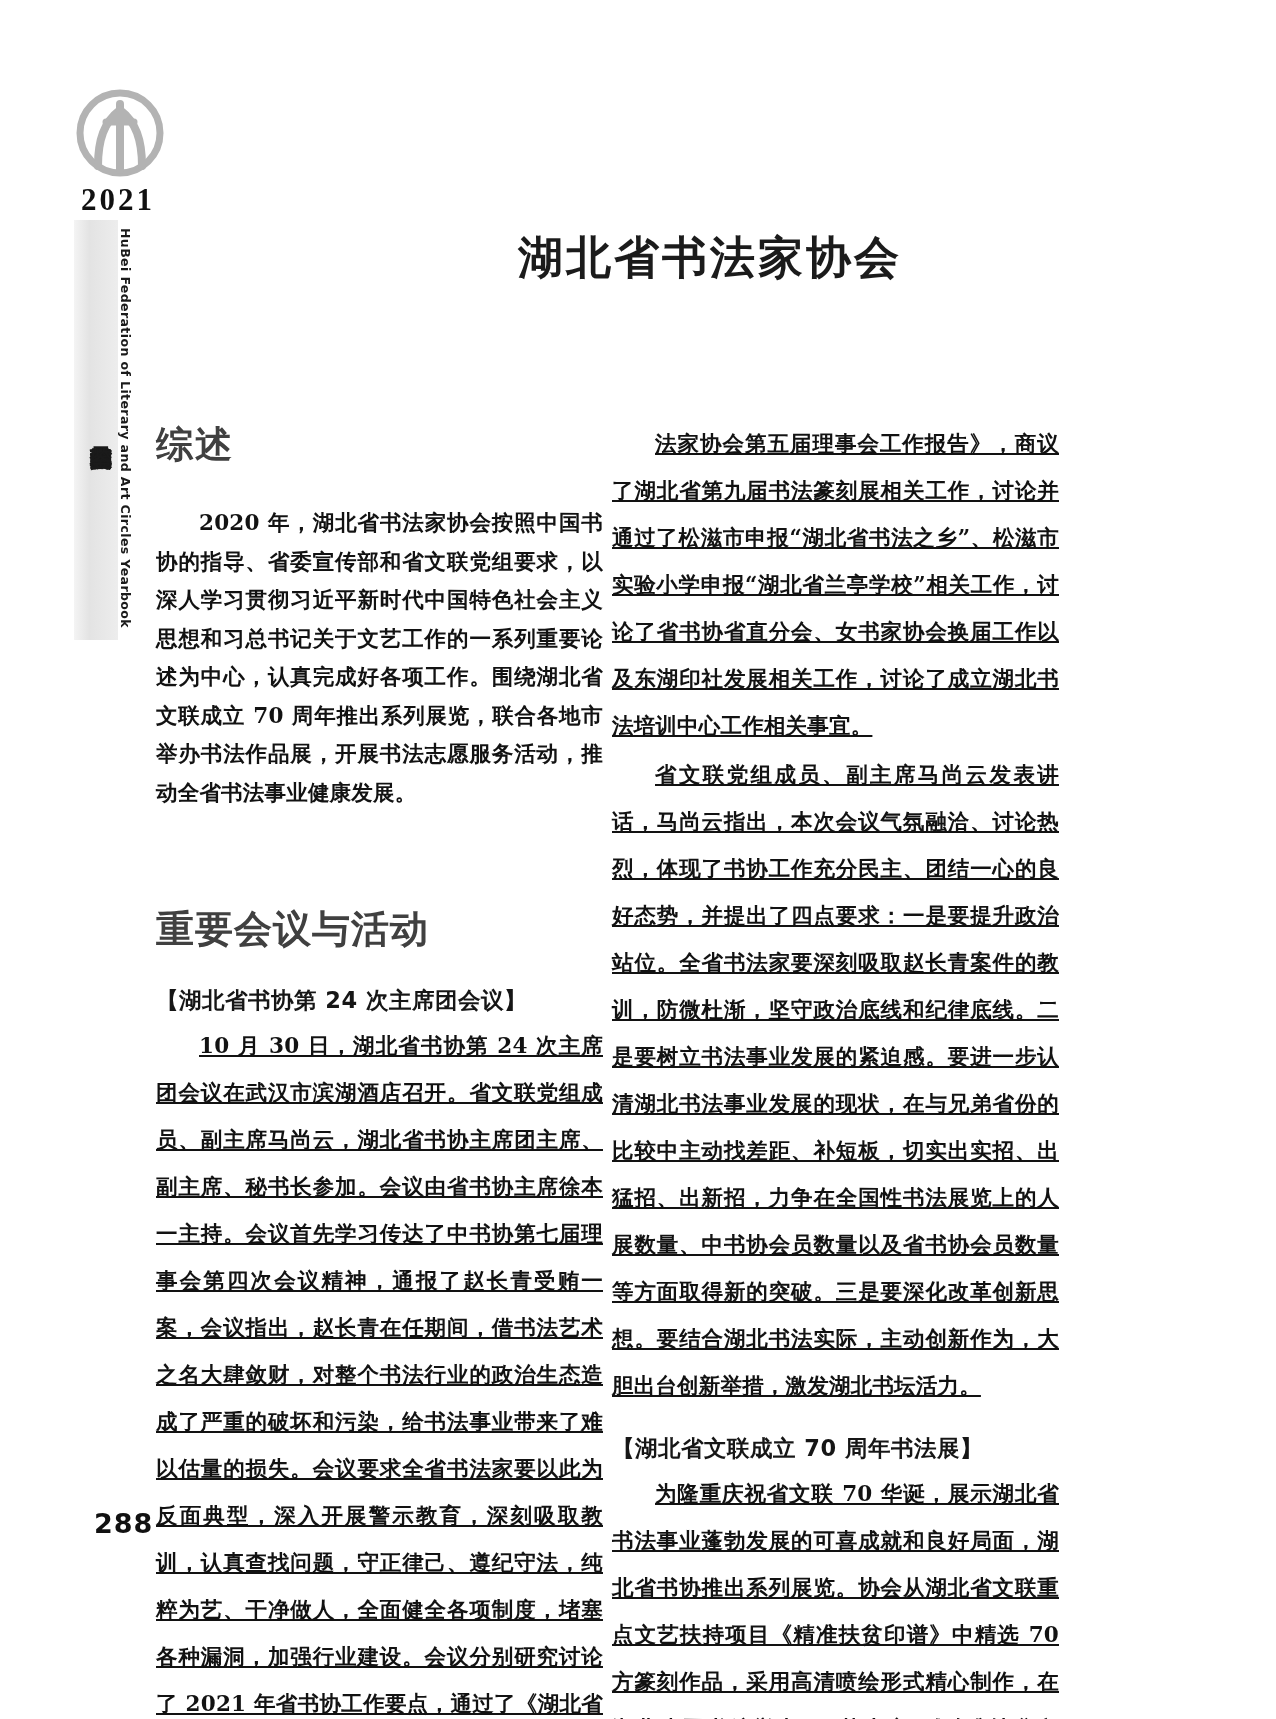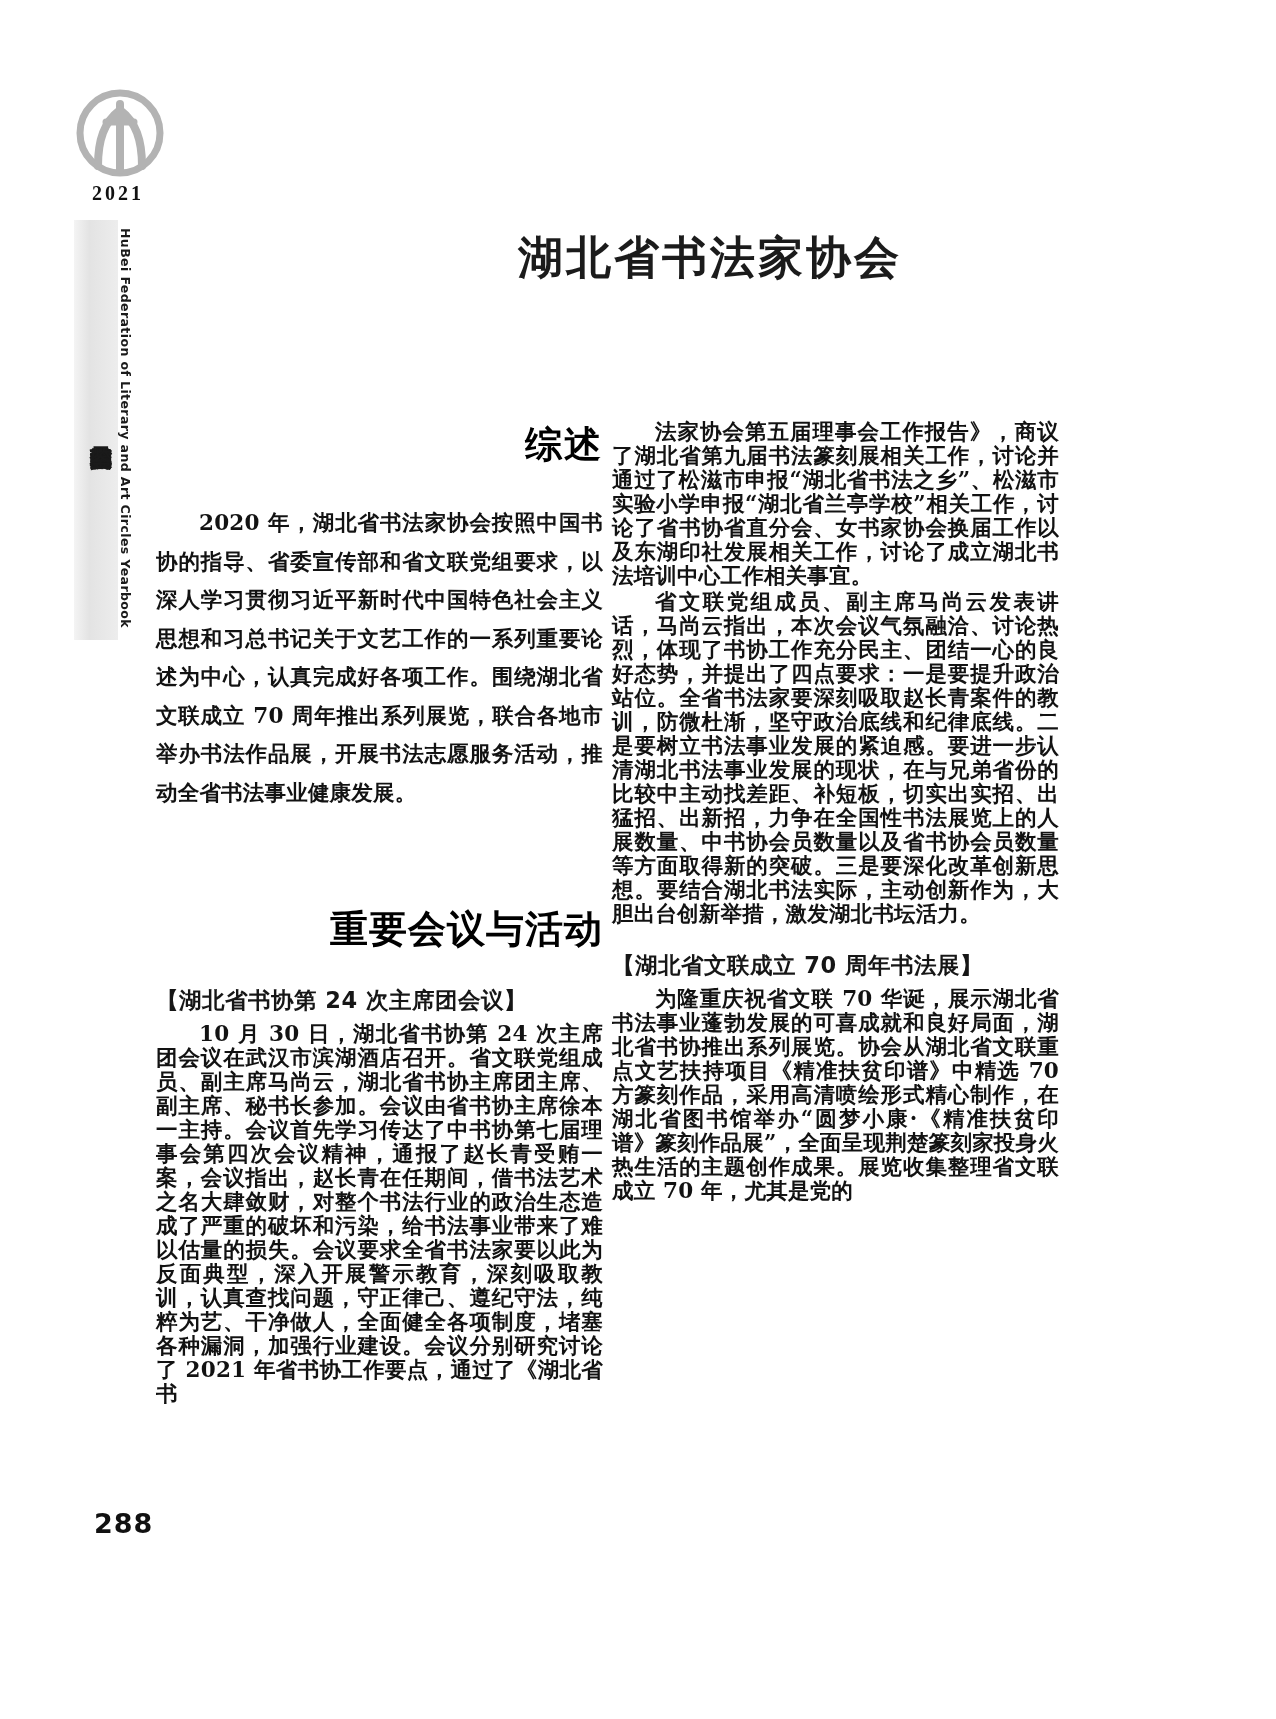--- a/index.html
+++ b/index.html
@@ -34,21 +34,21 @@
     height: 92px;
   }
   .year-label {
     position: absolute;
     left: 2px;
     top: 94px;
     width: 108px;
     text-align: center;
     font-family: "Liberation Serif", serif;
     font-weight: bold;
-    font-size: 20px;
+    font-size: 31px;
     letter-spacing: 3px;
     color: #111111;
   }
   .vert-strip {
     position: absolute;
     left: 12px;
     top: 132px;
     width: 44px;
     height: 420px;
     background: linear-gradient(to right, #f4f4f4 0%, #e3e3e3 35%, #ededed 100%);
@@ -99,26 +99,26 @@
   
   .col {
     position: absolute;
     top: 420px;
     width: 447px;
   }
   .col-left  { left: 156px; }
   .col-right { left: 612px; }
 
   .section-title {
-    text-align: right;
+    text-align: left;
     font-family: "DejaVu Serif", "Liberation Serif", serif;
     font-weight: bold;
     font-size: 37px;
     letter-spacing: 2px;
-    color: #000000;
+    color: #404040;
     margin: 0 0 34px 0;
   }
   .section-title.big {
     font-family: Liberation Serif, serif;
     font-size: 38px;
     letter-spacing: 1px;
     margin: 92px 0 30px 0;
   }
   .sub-head {
     font-family: "DejaVu Sans", sans-serif;
@@ -137,21 +137,21 @@
     font-family: "DejaVu Serif", "Liberation Serif", serif;
     font-weight: bold;
     font-size: 21.5px;
     line-height: 38.5px;
     color: #121212;
     text-align: justify;
     text-justify: inter-ideograph;
     text-indent: 2em;
     letter-spacing: 0.2px;
   }
-  p.body.tight { line-height: 24px; }
+  p.body.tight { line-height: 47px; text-decoration: underline; }
 
   
   .folio {
     position: absolute;
     left: 94px;
     top: 1508px;
     font-family: "DejaVu Sans", sans-serif;
     font-weight: bold;
     font-size: 27px;
     color: #111111;

